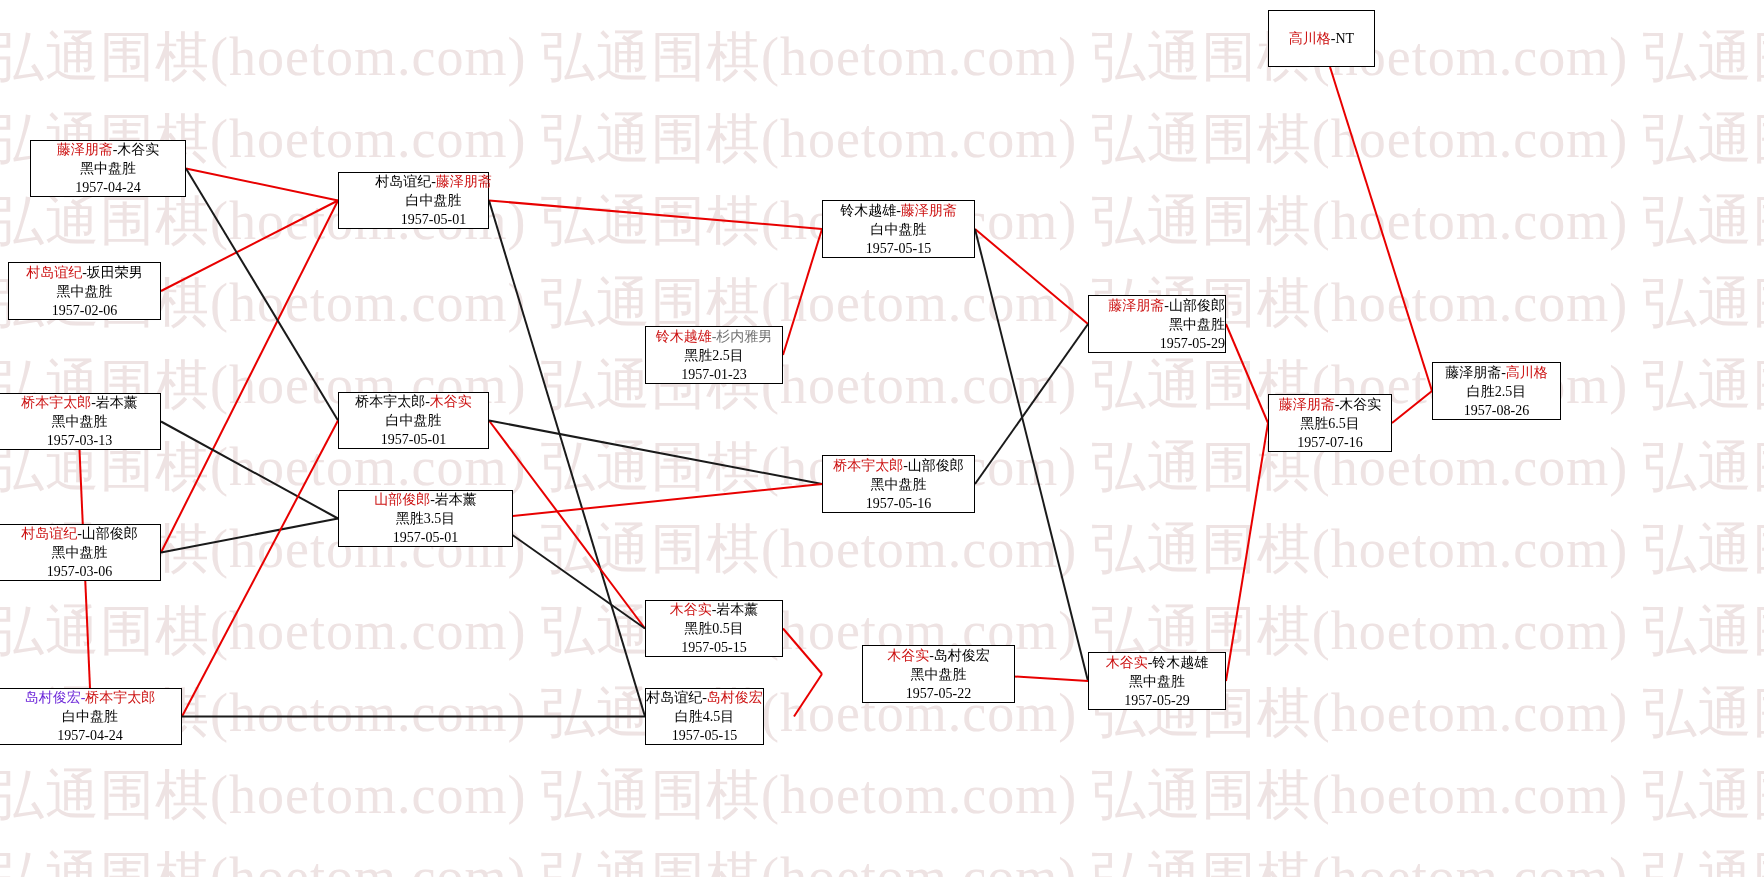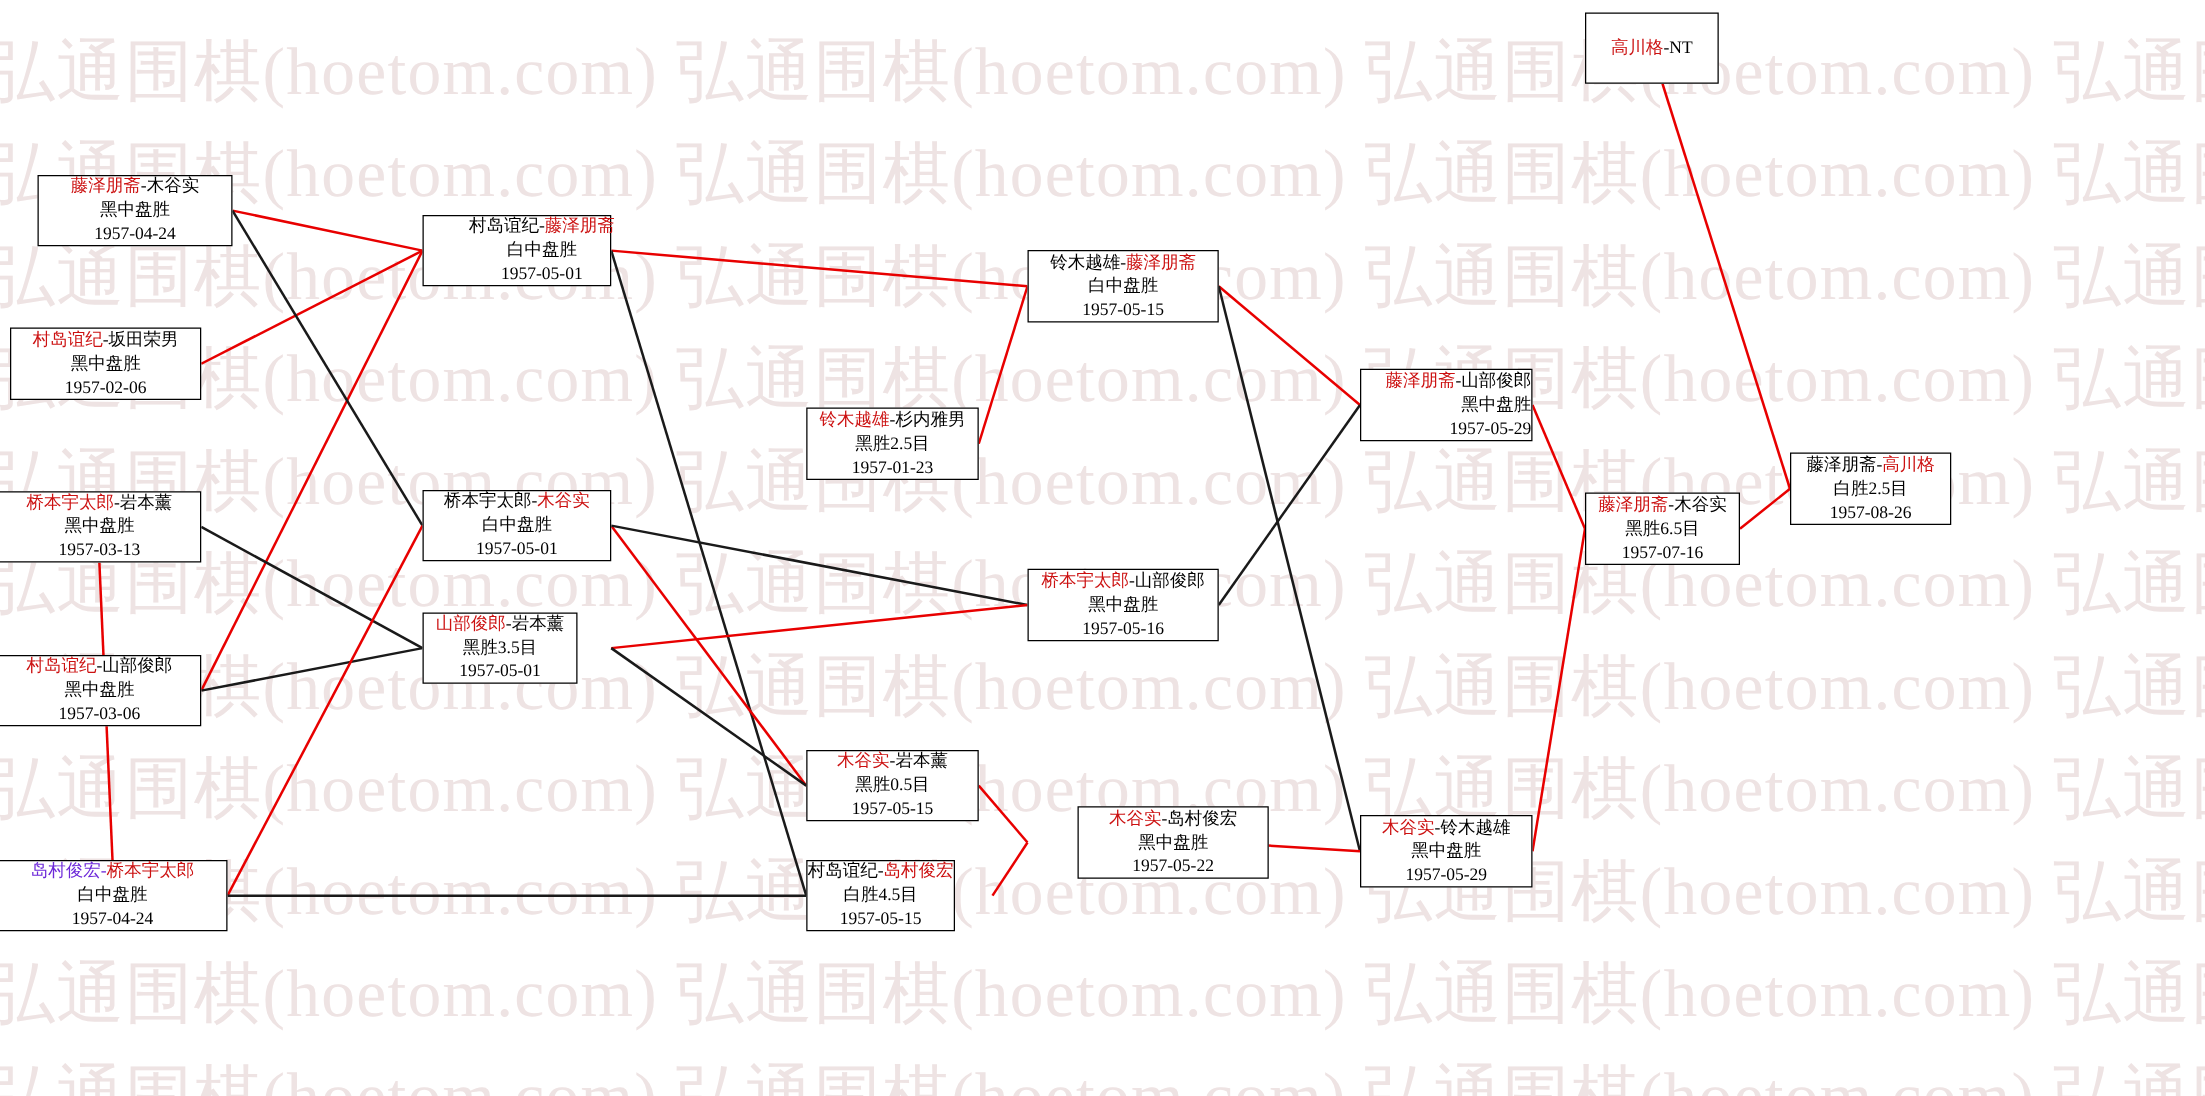--- a/index.html
+++ b/index.html
@@ -98,27 +98,27 @@
     <div class="node" style="left: 338px; top: 172px; width: 151px; height: 57px; padding-left: 40px;">
       <div class="t"><span style="color: rgb(0, 0, 0);">村岛谊纪-</span><span style="color: rgb(204, 17, 17);">藤泽朋斋</span></div>
       <div class="t">白中盘胜</div>
       <div class="t">1957-05-01</div>
     </div>
     <div class="node" style="left: 338px; top: 392px; width: 151px; height: 57px;">
       <div class="t"><span style="color: rgb(0, 0, 0);">桥本宇太郎-</span><span style="color: rgb(204, 17, 17);">木谷实</span></div>
       <div class="t">白中盘胜</div>
       <div class="t">1957-05-01</div>
     </div>
-    <div class="node" style="left: 338px; top: 490px; width: 124px; height: 57px;">
+    <div class="node" style="left: 338px; top: 490px; width: 175px; height: 57px;">
       <div class="t"><span style="color: rgb(204, 17, 17);">山部俊郎</span><span style="color: rgb(0, 0, 0);">-岩本薰</span></div>
       <div class="t">黑胜3.5目</div>
       <div class="t">1957-05-01</div>
     </div>
     <div class="node" style="left: 645px; top: 326px; width: 138px; height: 58px;">
-      <div class="t"><span style="color: rgb(204, 17, 17);">铃木越雄</span><span style="color: #000000; font-family: Liberation Serif, serif;">-杉内雅男</span></div>
+      <div class="t"><span style="color: rgb(204, 17, 17);">铃木越雄</span><span style="color: #737373; font-family: Liberation Serif, serif;">-杉内雅男</span></div>
       <div class="t">黑胜2.5目</div>
       <div class="t">1957-01-23</div>
     </div>
     <div class="node" style="left: 645px; top: 600px; width: 138px; height: 57px;">
       <div class="t"><span style="color: rgb(204, 17, 17);">木谷实</span><span style="color: rgb(0, 0, 0);">-岩本薰</span></div>
       <div class="t">黑胜0.5目</div>
       <div class="t">1957-05-15</div>
     </div>
     <div class="node" style="left: 645px; top: 688px; width: 119px; height: 57px;">
       <div class="t"><span style="color: rgb(0, 0, 0);">村岛谊纪-</span><span style="color: rgb(204, 17, 17);">岛村俊宏</span></div>

